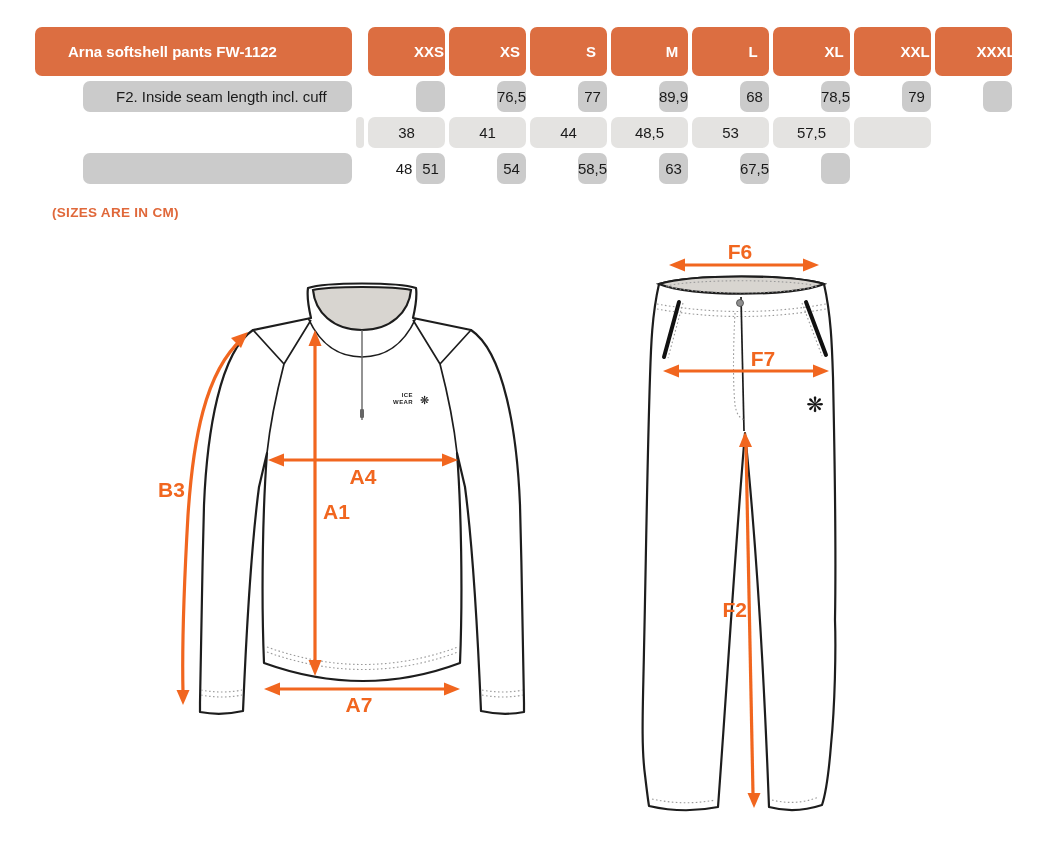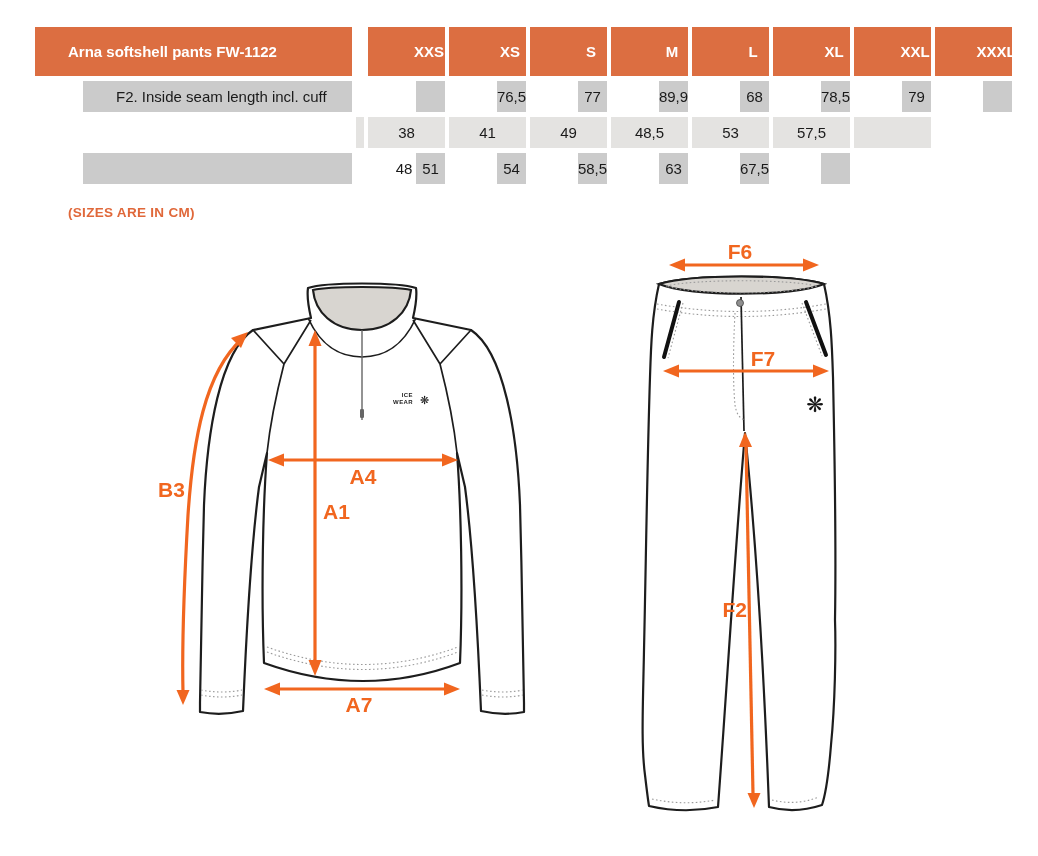--- a/index.html
+++ b/index.html
@@ -19,30 +19,30 @@
   
   .size-table{
     position:absolute;left:35px;top:27px;
     display:grid;
     grid-template-columns:317px 8px repeat(8,77px);
     grid-auto-rows:31px;
     grid-template-rows:49px 31px 31px 31px;
     gap:5px 4px;
   }
   .cell{display:flex;align-items:center;justify-content:center;
-    font-size:15px;color:#1a1a1a;}
+    font-size:15px;color:#1a1a1a;border-radius:7px;}
   .cell.head{background:var(--table-header);color:#fff;font-weight:bold;padding-left:45px;}
   .cell.label{justify-content:flex-start;padding-left:33px;}
   .cell.dark{background:var(--row-dark);margin-left:48px;}
   .cell.light{background:var(--row-light);}
   .cell.spacer{background:transparent;}
 
   
   .sizes-note{
-    position:absolute;left:68px;top:205px;
+    position:absolute;left:52px;top:205px;
     font-size:13.5px;letter-spacing:.3px;color:var(--note);font-weight:bold;
   }
 
   
   .diagram-svg{position:absolute;left:0;top:0;width:1038px;height:856px;}
   .outline{fill:#fff;stroke:var(--line);stroke-width:2.2;stroke-linejoin:round;}
   .seam{fill:none;stroke:var(--line);stroke-width:1.7;stroke-linejoin:round;}
   .grayfill{fill:var(--fill-gray);stroke:var(--line);stroke-width:2.2;}
   .boldline{fill:none;stroke:#111;stroke-width:4;stroke-linecap:round;}
   .dot{fill:none;stroke:#9a9a9a;stroke-width:1.1;stroke-dasharray:1.6 2.4;}
@@ -81,21 +81,21 @@
     <div class="cell dark">89,9</div>
     <div class="cell dark">68</div>
     <div class="cell dark">78,5</div>
     <div class="cell dark">79</div>
     <div class="cell dark"></div>
 
     <div class="cell spacer"></div>
     <div class="cell light"></div>
     <div class="cell light">38</div>
     <div class="cell light">41</div>
-    <div class="cell light">49</div>
+    <div class="cell light">44</div>
     <div class="cell light">48,5</div>
     <div class="cell light">53</div>
     <div class="cell light">57,5</div>
     <div class="cell light"></div>
 
     <div class="cell spacer"></div>
     <div class="cell dark"></div>
     <div class="cell dark">48</div>
     <div class="cell dark">51</div>
     <div class="cell dark">54</div>

